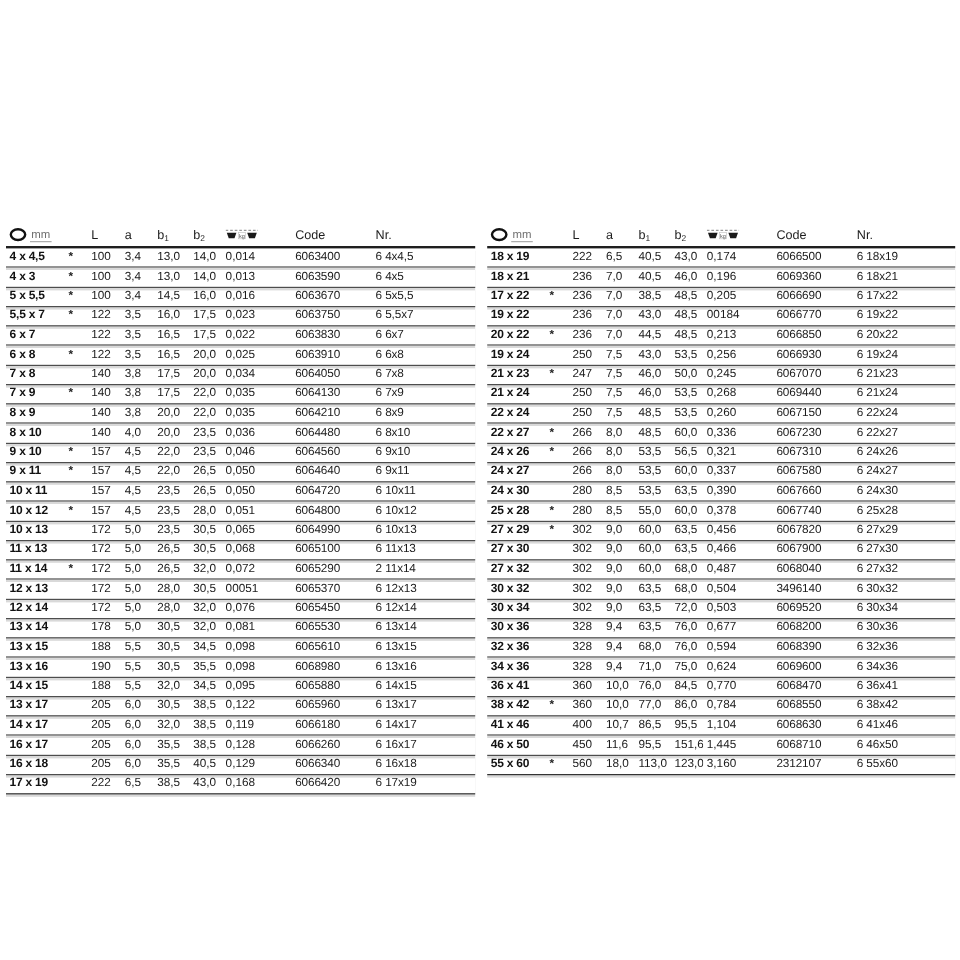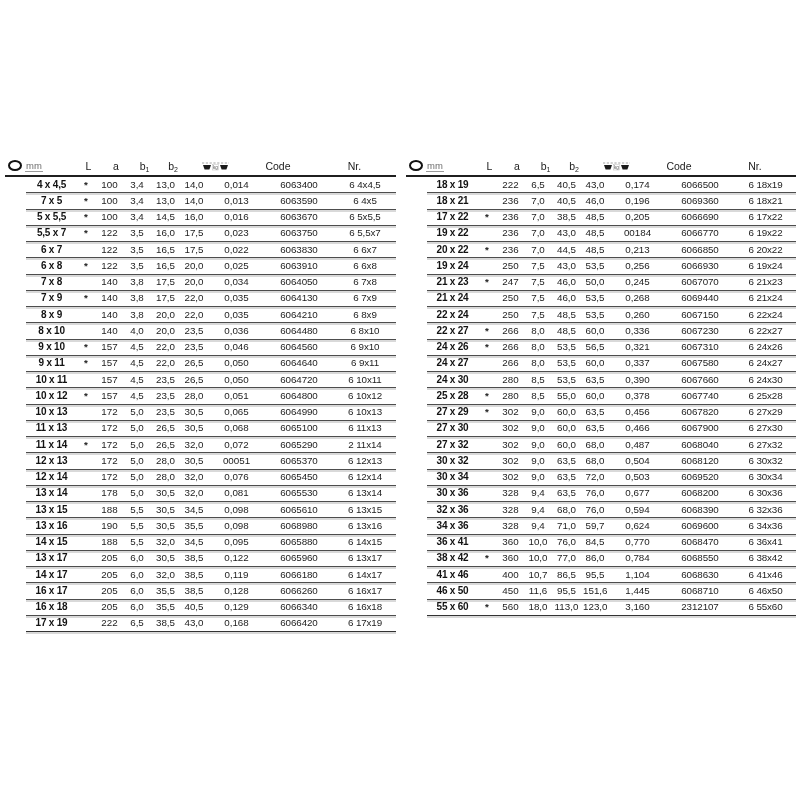--- a/index.html
+++ b/index.html
@@ -4,21 +4,21 @@
 <style>
   html,body{margin:0;padding:0;}
   body{
     width:800px;height:800px;position:relative;overflow:hidden;
     background:#ffffff;
     font-family:"Liberation Sans","DejaVu Sans",sans-serif;
     color:#1c1c1c;
     -webkit-font-smoothing:antialiased;
   }
   .spec-table{
-    position:absolute;top:156px;width:391px;text-align:center;
+    position:absolute;top:186px;width:391px;
   }
   .spec-table.left{left:5px;}
   .spec-table.right{left:406px;width:390px;}
 
   .grid{
     display:grid;
     grid-template-columns:48px 20px 28px 27px 30px 27px 58px 67px 1fr;
     align-items:center;
   }
   .thead{
@@ -38,21 +38,20 @@
     border-bottom:1.2px solid #9a9a9a;
     padding:0 1px 0 1px;line-height:11px;
   }
   sub.colsub{font-size:7px;vertical-align:-2px;line-height:0;}
 
   .row{
     height:15.25px;
     border-bottom:1px solid #4d4d4d;
     box-shadow:0 2px 0 0 #d9d9d9;
     font-size:9.8px;
-    margin-left:21px;
   }
   .row:last-child{border-bottom:1.6px solid #333;}
   .cell{padding-left:3px;white-space:nowrap;overflow:hidden;line-height:14px;}
   .c-size{font-weight:700;font-size:10px;letter-spacing:-0.2px;color:#121212;}
   .c-star{font-weight:700;padding-left:4px;}
   .c-code,.c-nr{letter-spacing:-0.1px;}
   .kg-icon{display:inline-block;vertical-align:-1px;}
 </style>
 </head>
 <body>
@@ -85,21 +84,21 @@
         <span class="cell c-star">*</span>
         <span class="cell c-l">100</span>
         <span class="cell c-a">3,4</span>
         <span class="cell c-b1">13,0</span>
         <span class="cell c-b2">14,0</span>
         <span class="cell c-kg">0,014</span>
         <span class="cell c-code">6063400</span>
         <span class="cell c-nr">6 4x4,5</span>
       </div>
       <div class="grid row">
-        <span class="cell c-size">7 x 5</span>
+        <span class="cell c-size">4 x 3</span>
         <span class="cell c-star">*</span>
         <span class="cell c-l">100</span>
         <span class="cell c-a">3,4</span>
         <span class="cell c-b1">13,0</span>
         <span class="cell c-b2">14,0</span>
         <span class="cell c-kg">0,013</span>
         <span class="cell c-code">6063590</span>
         <span class="cell c-nr">6 4x5</span>
       </div>
       <div class="grid row">
@@ -602,21 +601,21 @@
         <span class="cell c-nr">6 27x32</span>
       </div>
       <div class="grid row">
         <span class="cell c-size">30 x 32</span>
         <span class="cell c-star"></span>
         <span class="cell c-l">302</span>
         <span class="cell c-a">9,0</span>
         <span class="cell c-b1">63,5</span>
         <span class="cell c-b2">68,0</span>
         <span class="cell c-kg">0,504</span>
-        <span class="cell c-code">6068120</span>
+        <span class="cell c-code">3496140</span>
         <span class="cell c-nr">6 30x32</span>
       </div>
       <div class="grid row">
         <span class="cell c-size">30 x 34</span>
         <span class="cell c-star"></span>
         <span class="cell c-l">302</span>
         <span class="cell c-a">9,0</span>
         <span class="cell c-b1">63,5</span>
         <span class="cell c-b2">72,0</span>
         <span class="cell c-kg">0,503</span>
@@ -644,21 +643,21 @@
         <span class="cell c-kg">0,594</span>
         <span class="cell c-code">6068390</span>
         <span class="cell c-nr">6 32x36</span>
       </div>
       <div class="grid row">
         <span class="cell c-size">34 x 36</span>
         <span class="cell c-star"></span>
         <span class="cell c-l">328</span>
         <span class="cell c-a">9,4</span>
         <span class="cell c-b1">71,0</span>
-        <span class="cell c-b2">59,7</span>
+        <span class="cell c-b2">75,0</span>
         <span class="cell c-kg">0,624</span>
         <span class="cell c-code">6069600</span>
         <span class="cell c-nr">6 34x36</span>
       </div>
       <div class="grid row">
         <span class="cell c-size">36 x 41</span>
         <span class="cell c-star"></span>
         <span class="cell c-l">360</span>
         <span class="cell c-a">10,0</span>
         <span class="cell c-b1">76,0</span>

